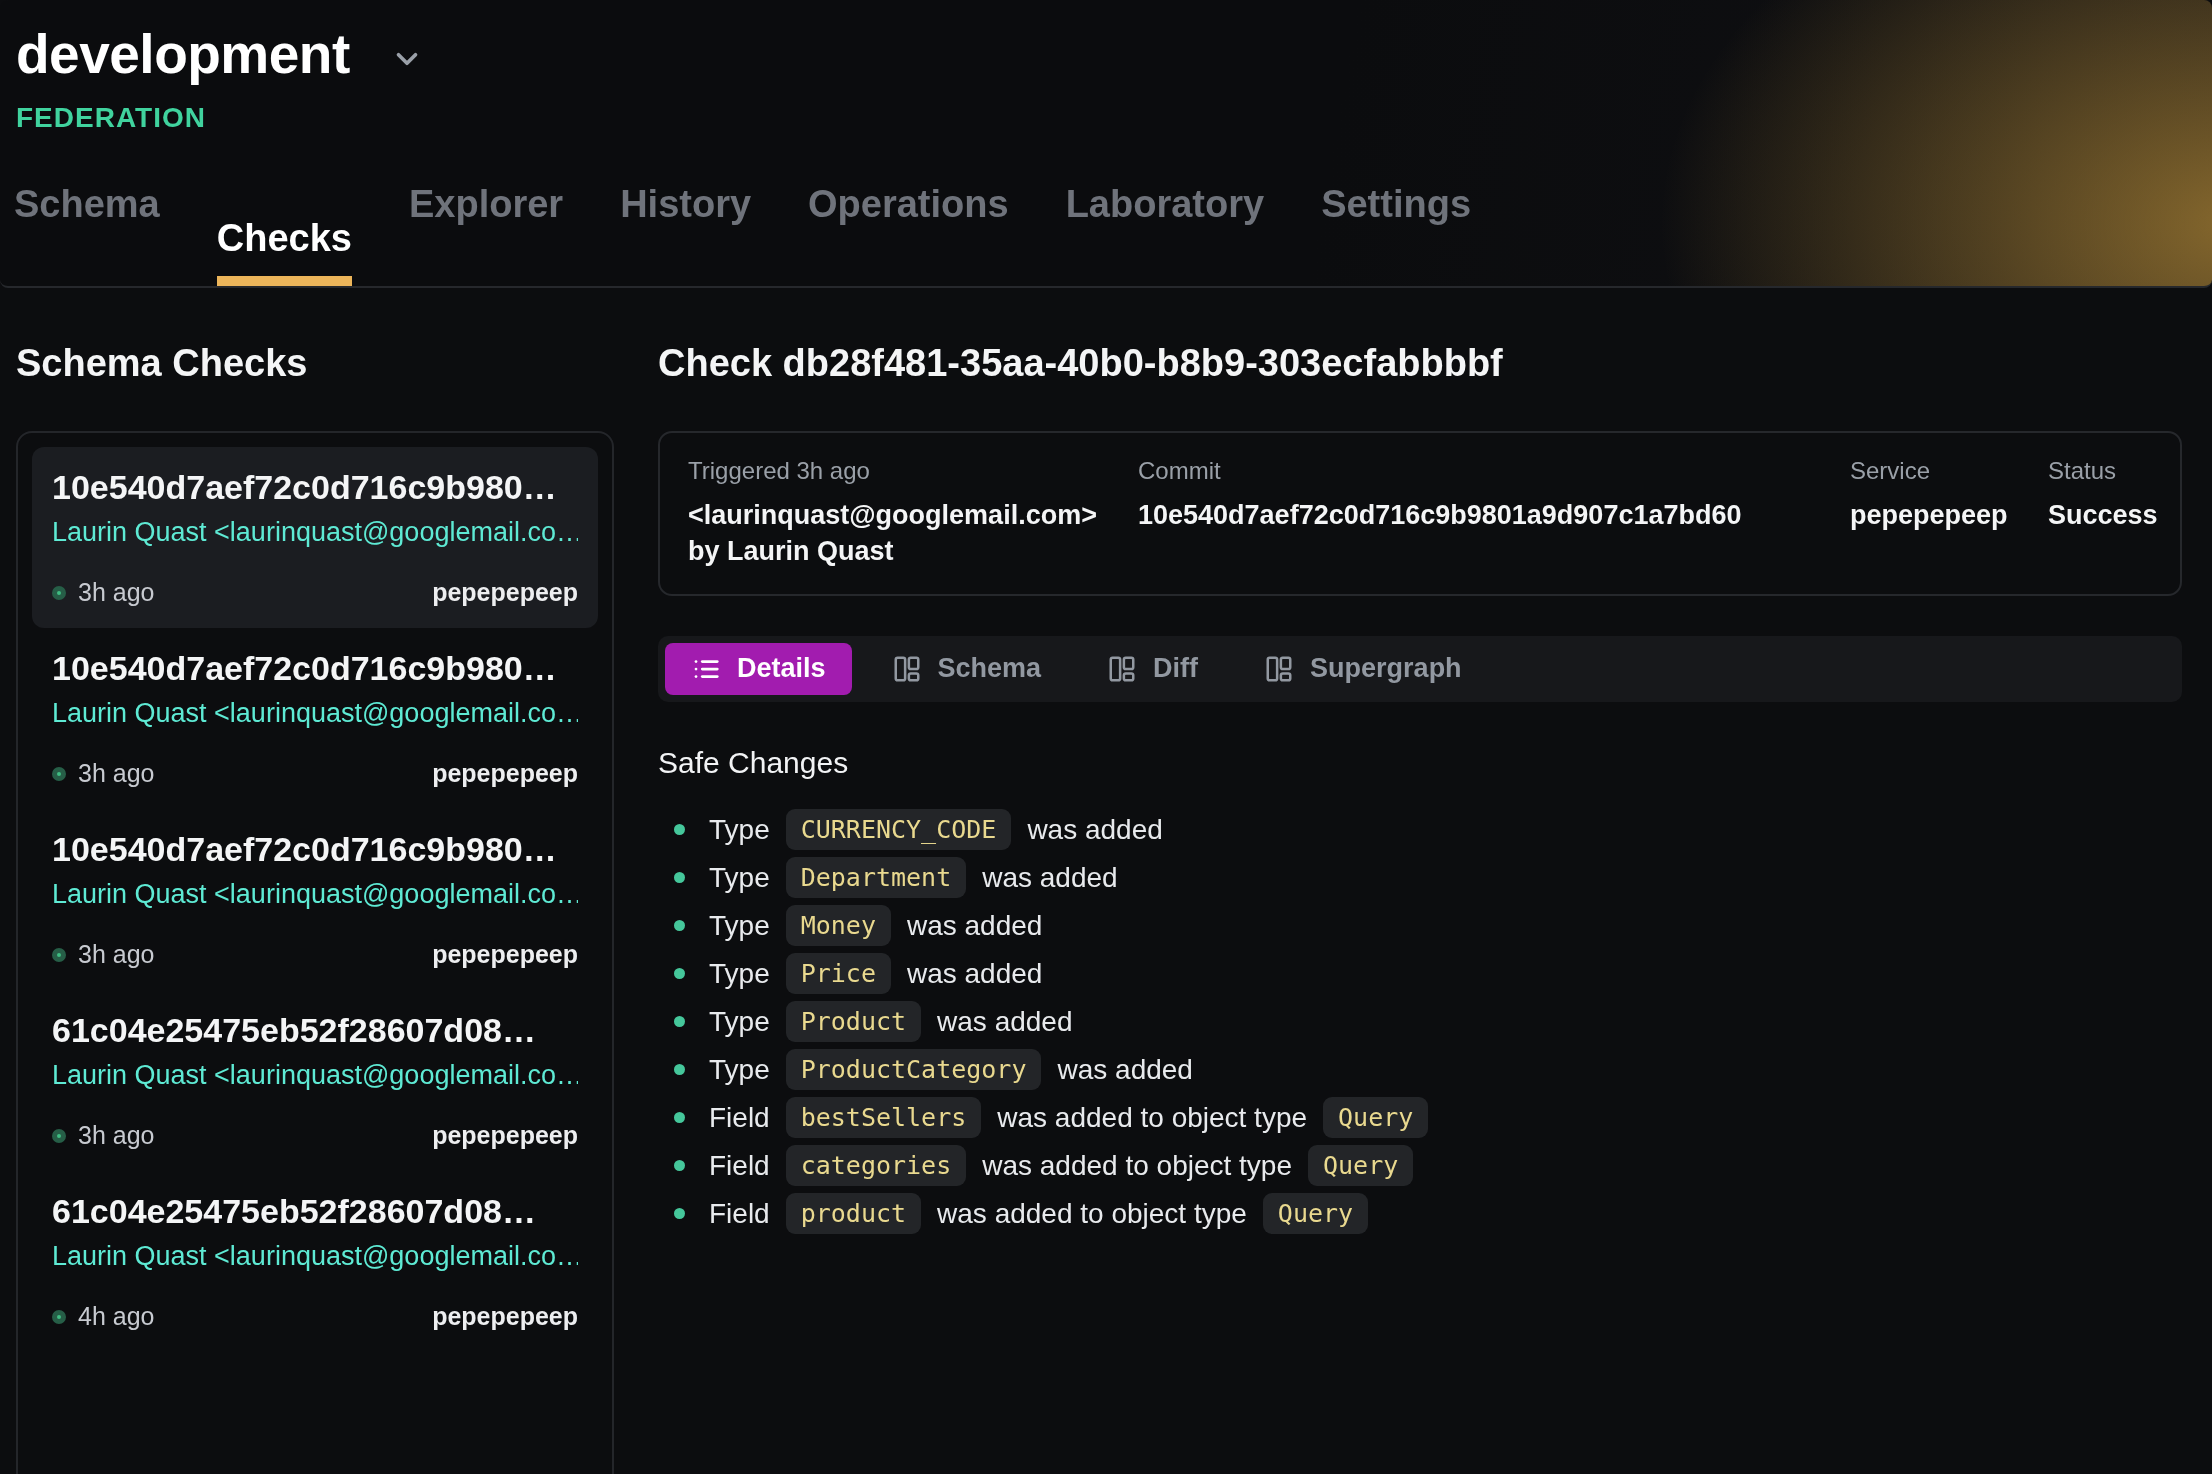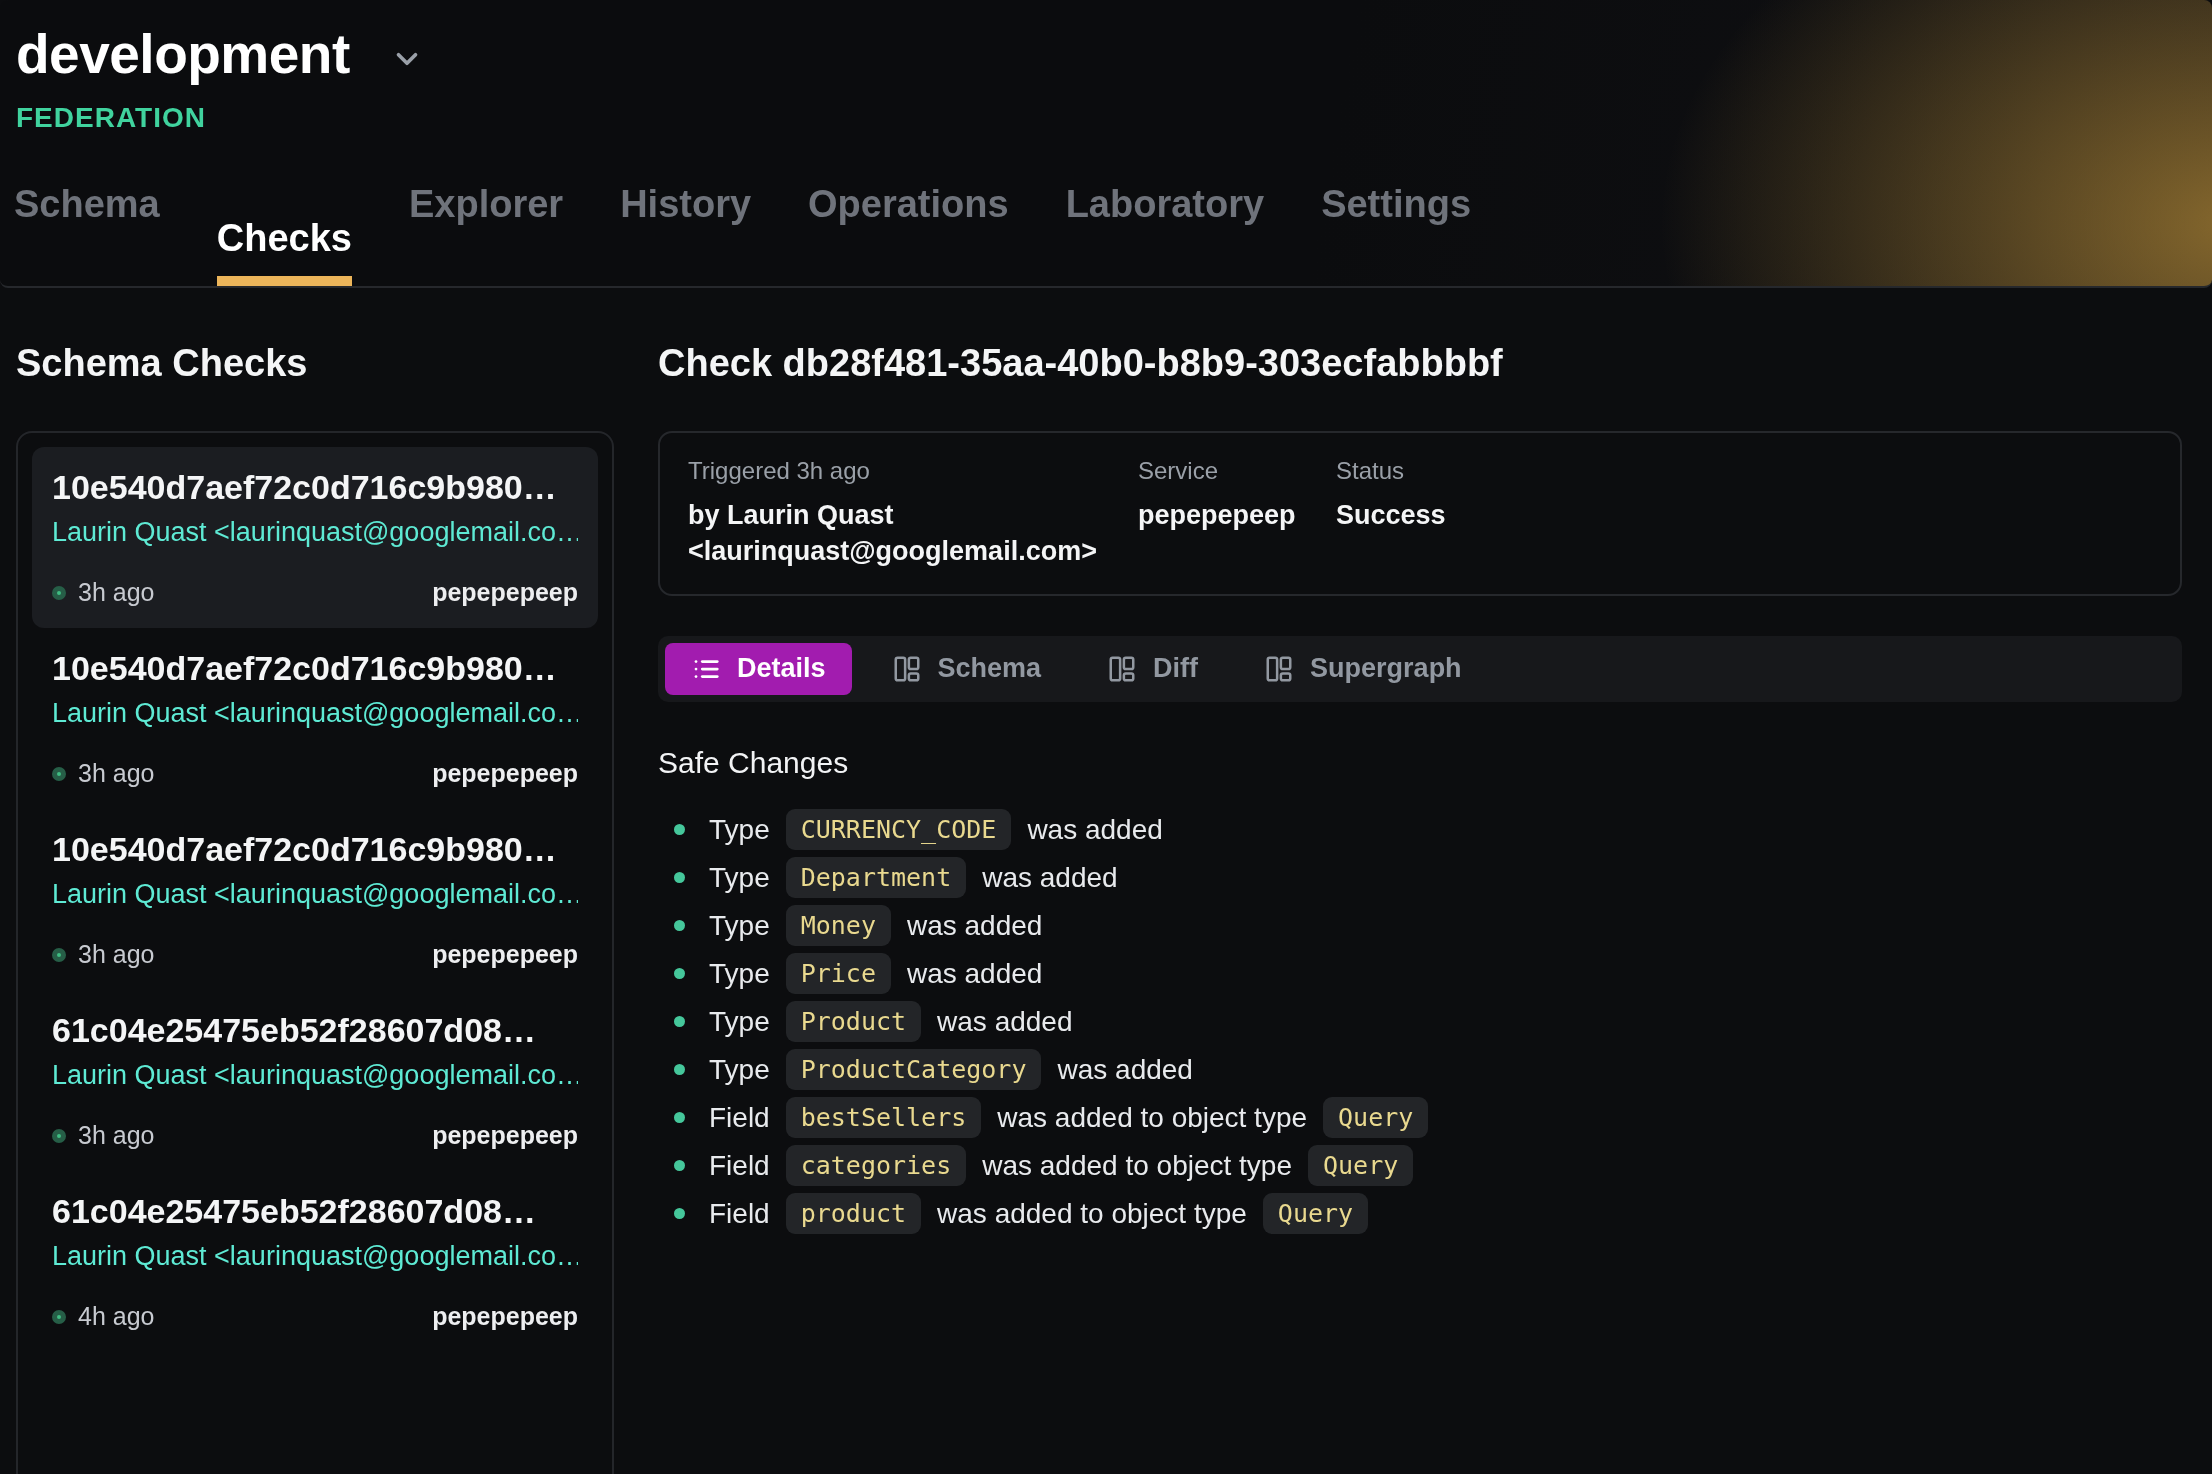--- a/index.html
+++ b/index.html
@@ -243,23 +243,27 @@
       </div>
   </section>
 
   <section class="right-col">
     <h2 class="pane-title">Check db28f481-35aa-40b0-b8b9-303ecfabbbbf</h2>
 
     <div class="meta-box">
       <div class="meta-col-triggered">
         <div class="meta-label">Triggered 3h ago</div>
         <div class="meta-value">
+          <div>&lt;laurinquast@googlemail.com&gt;</div>
           <div>by Laurin Quast</div>
-          <div>&lt;laurinquast@googlemail.com&gt;</div>
-        </div>
+        </div>
+      </div>
+      <div class="meta-col-commit">
+        <div class="meta-label">Commit</div>
+        <div class="meta-value">10e540d7aef72c0d716c9b9801a9d907c1a7bd60</div>
       </div>
       <div class="meta-col-service">
         <div class="meta-label">Service</div>
         <div class="meta-value">pepepepeep</div>
       </div>
       <div class="meta-col-status">
         <div class="meta-label">Status</div>
         <div class="meta-value">Success</div>
       </div>
     </div>

